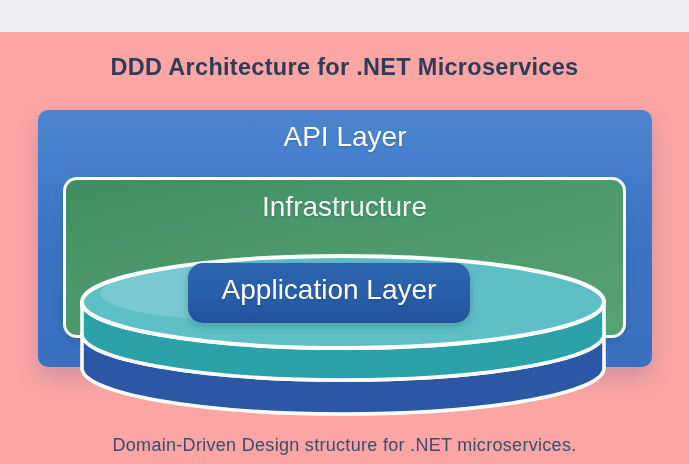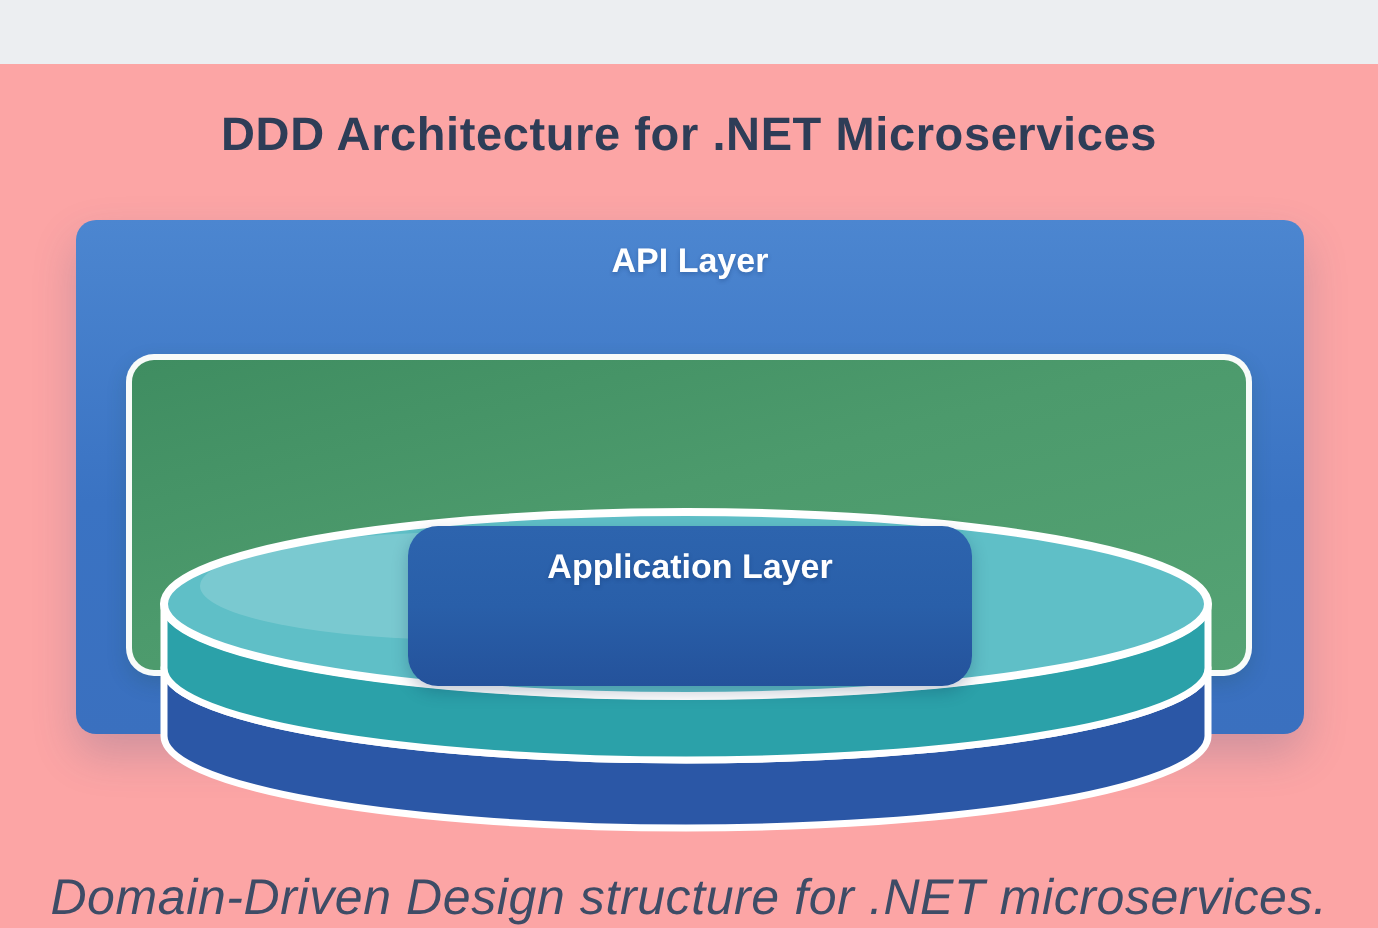--- a/index.html
+++ b/index.html
@@ -49,33 +49,33 @@
     box-sizing: border-box;
     border: 3px solid rgba(255, 255, 255, 0.96);
     border-radius: 14px;
     background: linear-gradient(165deg, #3f8d61 0%, #4c9a6c 45%, #55a374 100%);
     box-shadow: 0 4px 10px rgba(30, 70, 50, 0.18);
     text-align: center;
   }
   
   .app-box {
     position: absolute;
-    left: 204px;
+    left: 188px;
     top: 231px;
     width: 282px;
-    height: 80px;
+    height: 60px;
     border-radius: 15px;
     background: linear-gradient(180deg, #2d64ae 0%, #295fa9 50%, #24529b 100%);
     box-shadow: 0 3px 8px rgba(10, 40, 80, 0.25);
     text-align: center;
   }
   .layer-title {
     margin-top: 11px;
-    font-size: 17px;
-    font-weight: bold;
+    font-size: 28px;
+    font-weight: normal;
     color: #ffffff;
     text-shadow: 0 1px 2px rgba(10, 40, 90, 0.28);
   }
   .infra-box .layer-title { color: #f6fbf7; }
   .layer-sub {
     margin-top: 4px;
     font-size: 15.5px;
     font-style: italic;
     color: rgba(255, 255, 255, 0.96);
     text-shadow: 0 1px 2px rgba(10, 40, 90, 0.2);
@@ -85,38 +85,38 @@
     left: 0;
     top: 0;
     pointer-events: none;
   }
   .caption {
     position: absolute;
     top: 403px;
     left: 0;
     width: 100%;
     text-align: center;
-    font-size: 25px;
-    font-style: italic;
+    font-size: 18px;
     color: #3e4c66;
     letter-spacing: 0.3px;
   }
 </style>
 </head>
 <body>
 
 <div class="stage">
 
   <div class="page-title">DDD Architecture for .NET Microservices</div>
 
   <div class="api-box">
     <div class="layer-title">API Layer</div>
   </div>
 
   <div class="infra-box">
+    <div class="layer-title">Infrastructure</div>
   </div>
 
   <svg class="cylinder-svg" width="689" height="464" viewBox="0 0 689 464">
 
     <path d="M 82 302 A 261 46 0 0 0 604 302 L 604 336 A 261 46 0 0 1 82 336 Z" stroke="#ffffff" stroke-width="3.5" stroke-linejoin="round" fill="#2b57a6"></path>
 
     <path d="M 82 270 A 261 46 0 0 0 604 270 L 604 302 A 261 46 0 0 1 82 302 Z" stroke="#ffffff" stroke-width="3.5" stroke-linejoin="round" fill="#2ba1a9"></path>
 
     <ellipse cx="343" cy="270" rx="261" ry="46" stroke="#ffffff" stroke-width="4" stroke-linejoin="round" fill="#5fbfc7"></ellipse>
 

